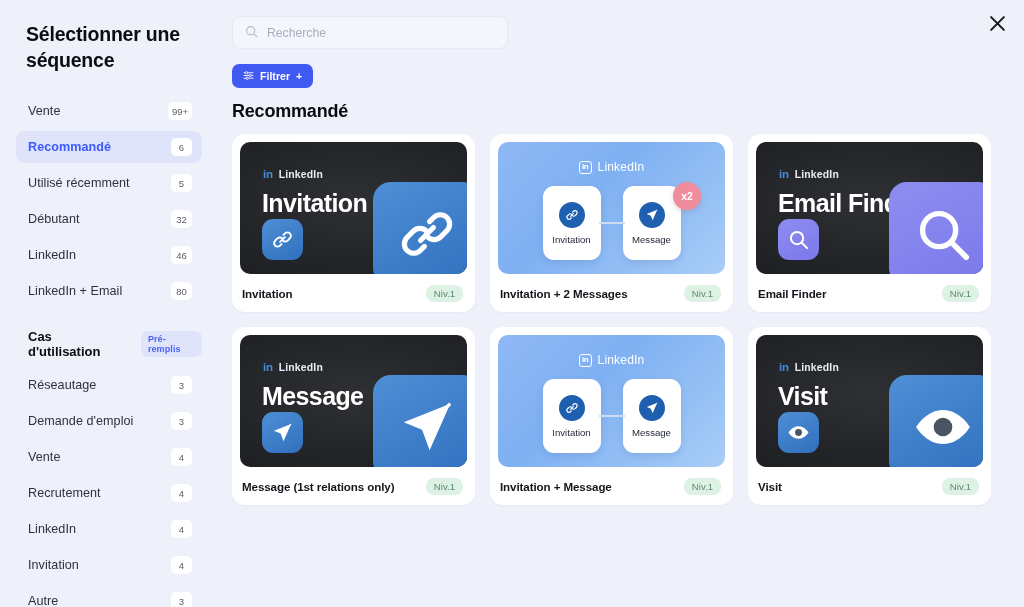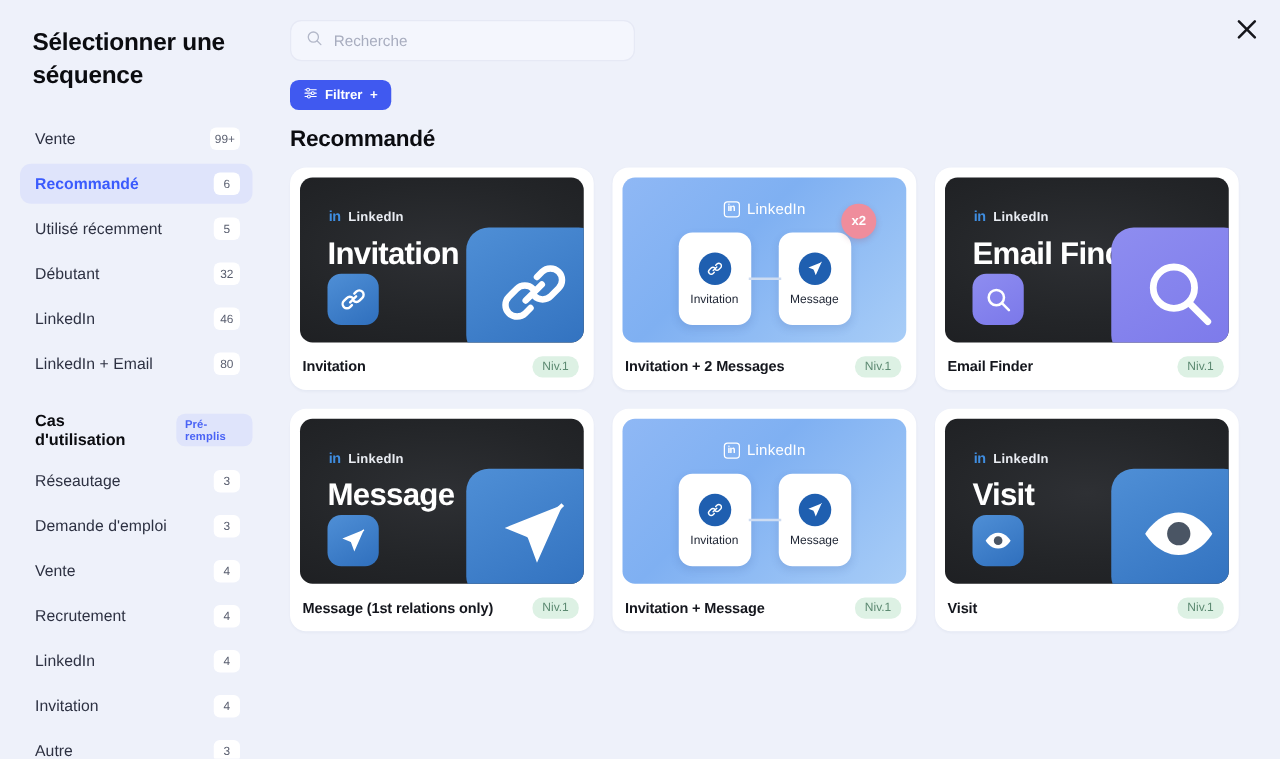--- a/index.html
+++ b/index.html
@@ -167,21 +167,21 @@
     background: #1f5fb0;
     display: flex; align-items: center; justify-content: center;
   }
   .node-lb { font-size: 9.6px; color: #1d2433; }
   .connector {
     position: absolute; left: 50%; top: 36px;
     transform: translateX(-50%);
     width: 26px; height: 1.5px; background: #cddcf2;
   }
   .x2 {
-    position: absolute; right: 24px; top: 21px;
+    position: absolute; right: 24px; top: 40px;
     width: 28px; height: 28px; border-radius: 50%;
     background: #ef8d9c; color: #fff;
     font-size: 10.5px; font-weight: bold;
     display: flex; align-items: center; justify-content: center;
     box-shadow: 0 2px 5px rgba(150,60,80,.22);
   }
 
   .card-foot {
     flex: 1;
     display: flex; align-items: center; justify-content: space-between;

